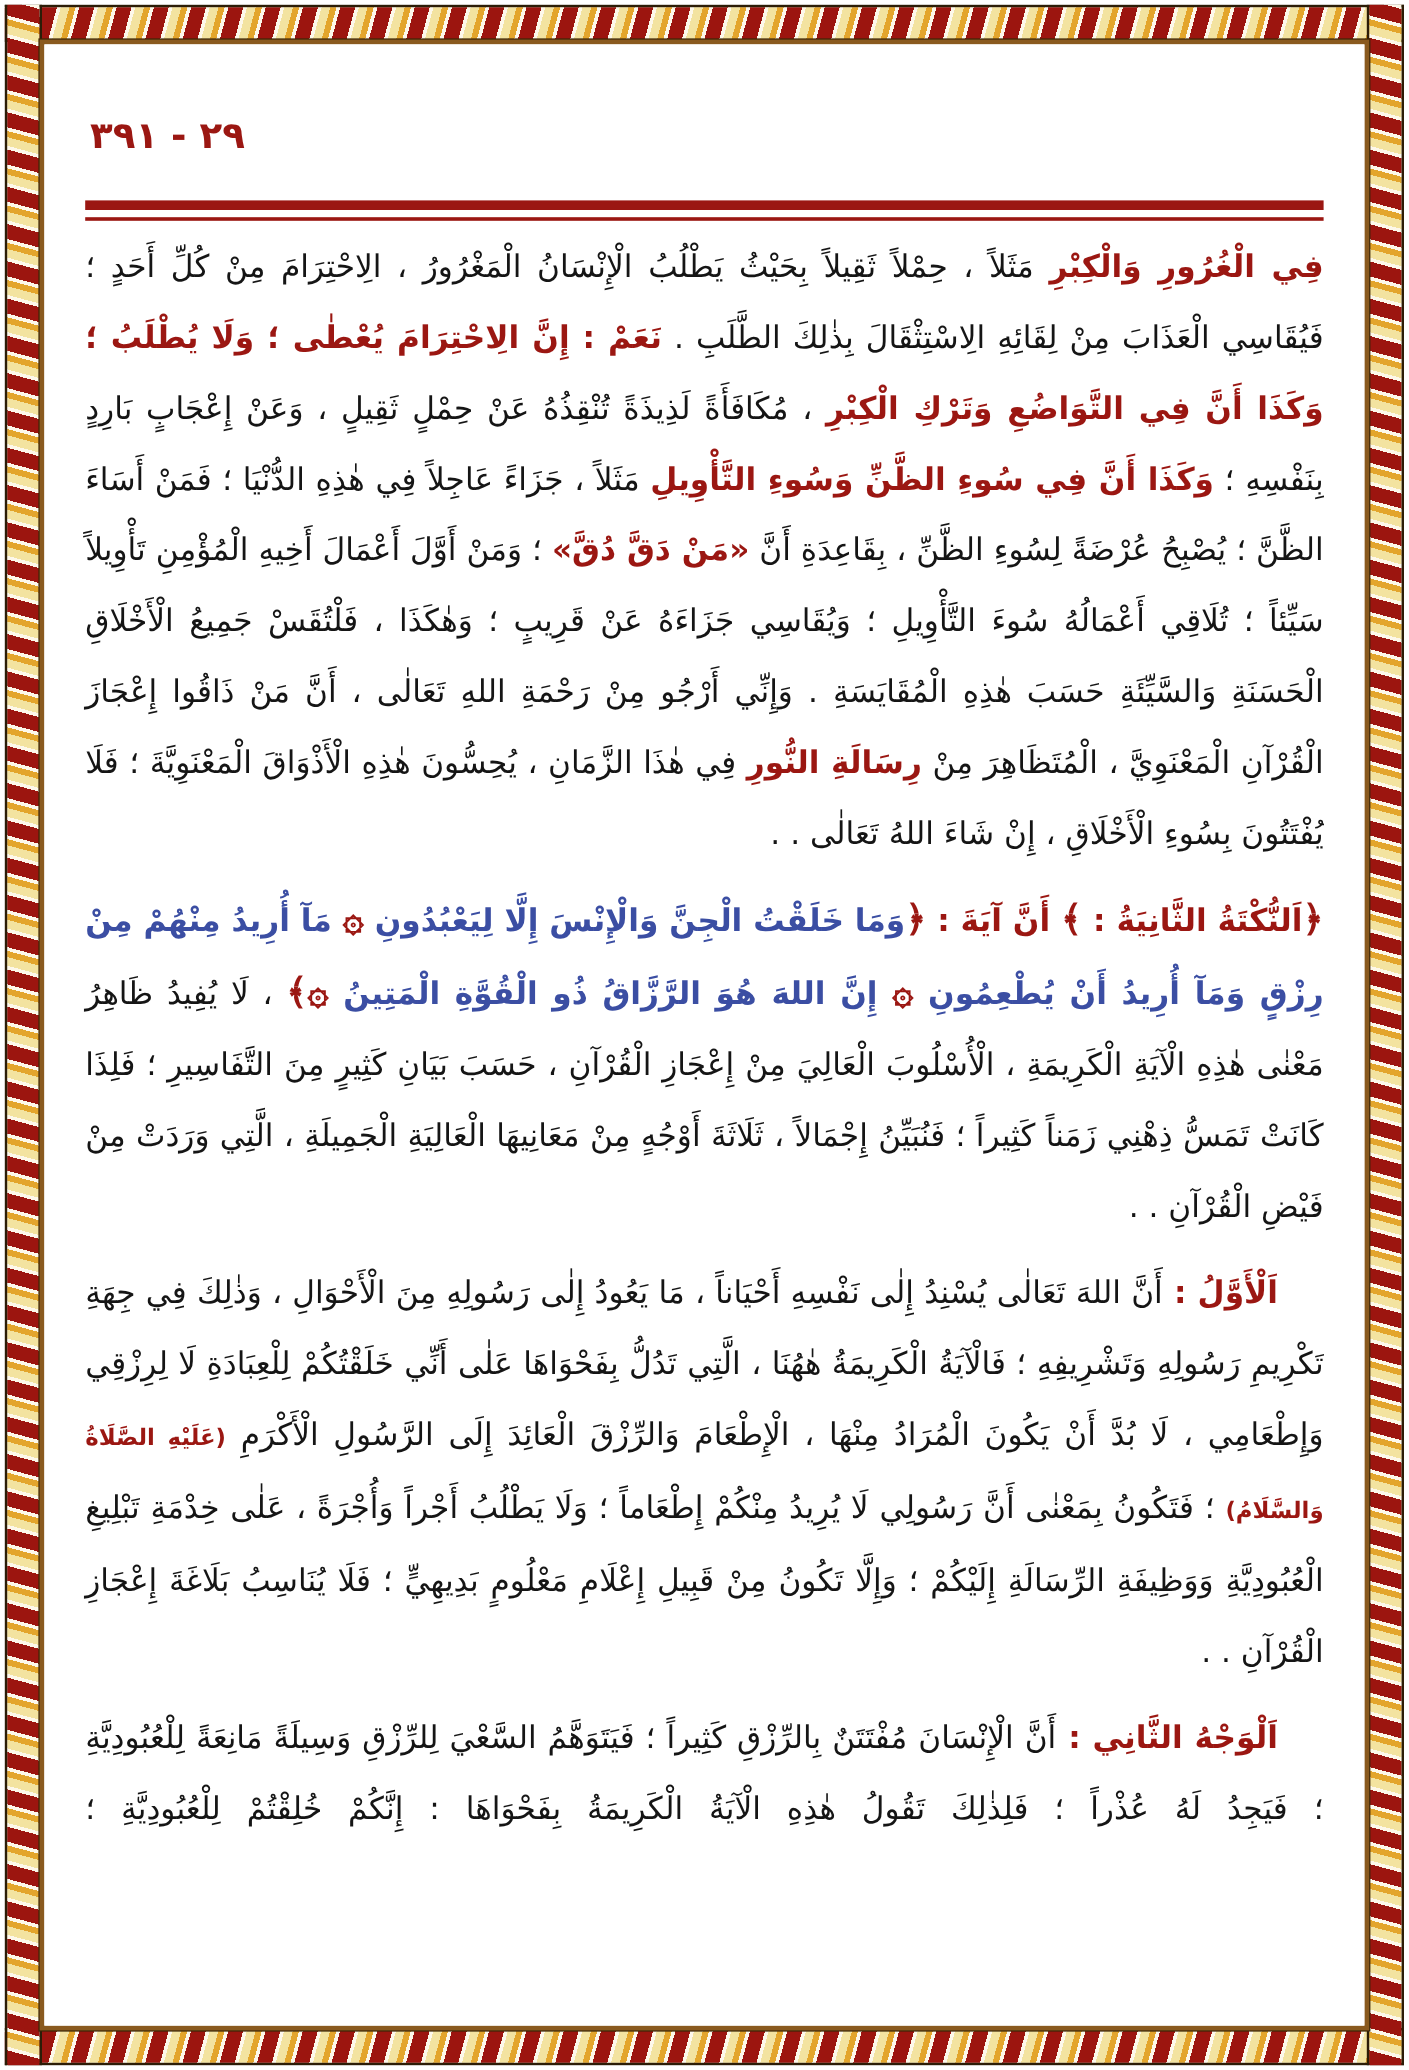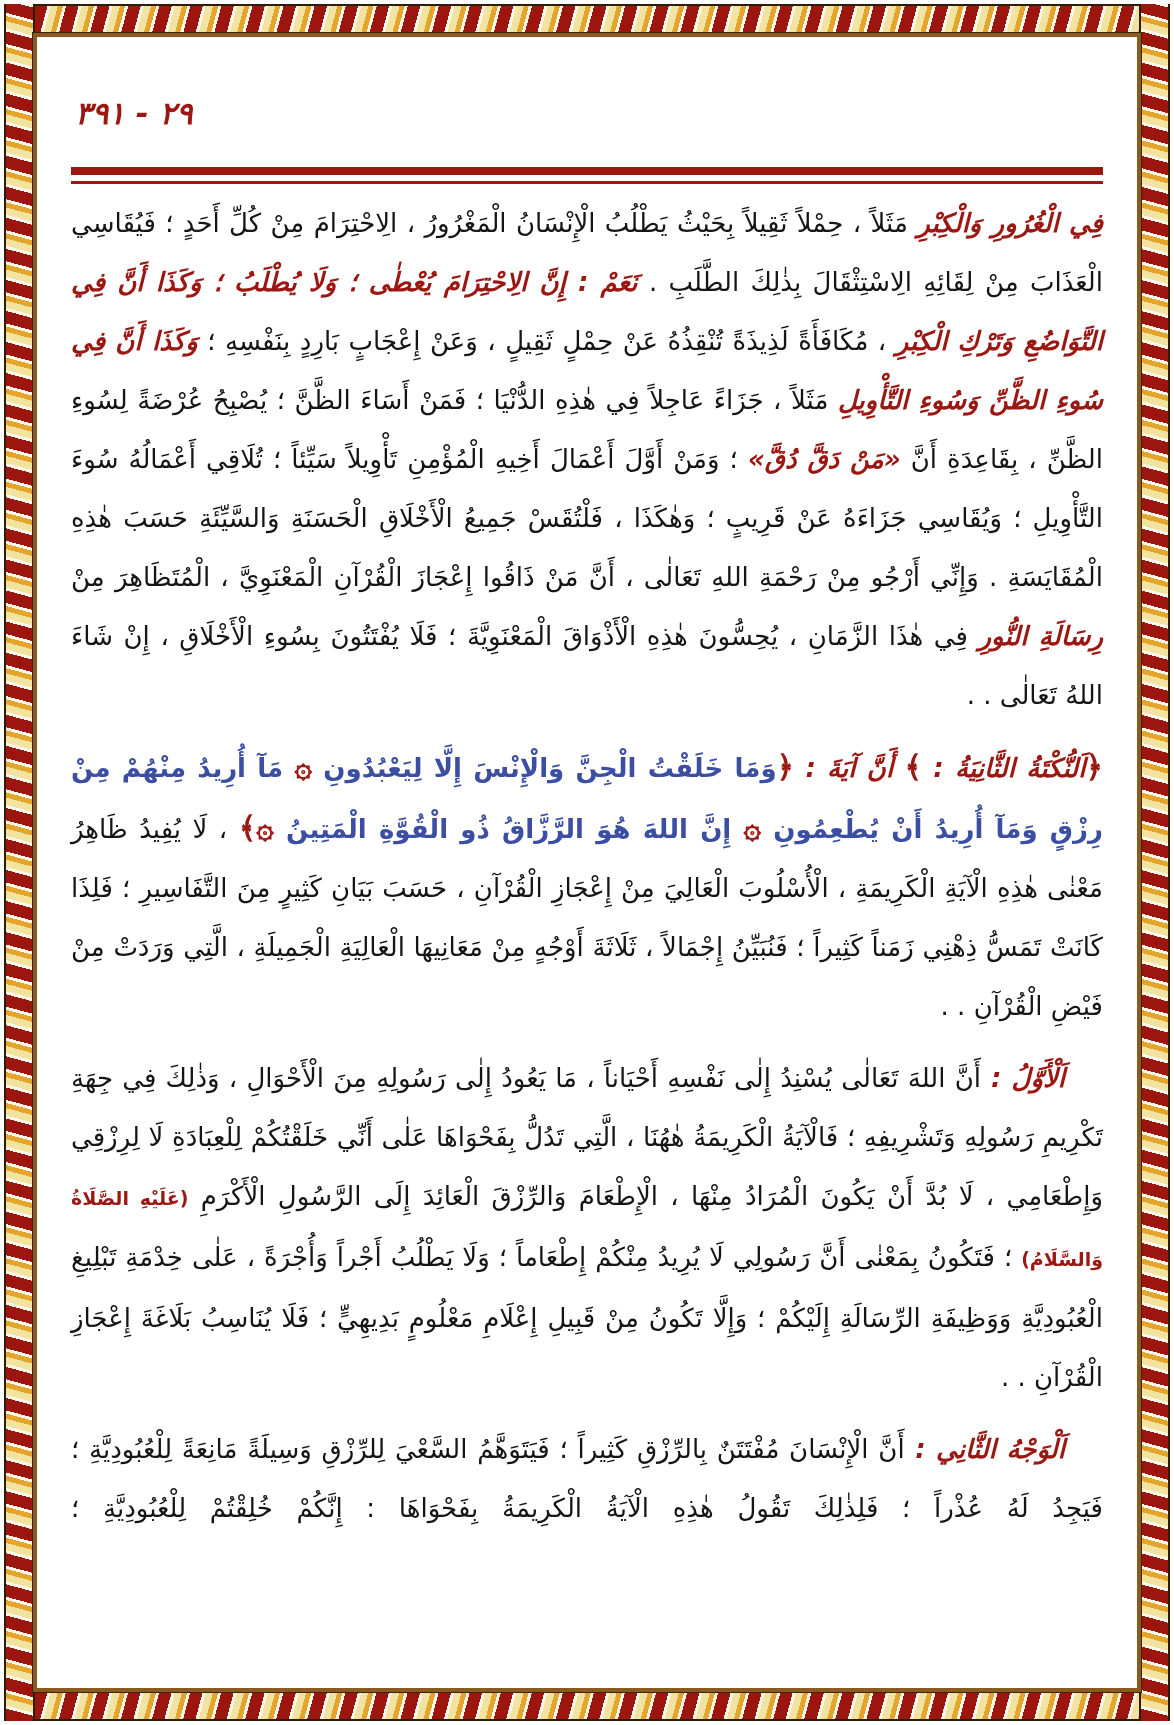--- a/index.html
+++ b/index.html
@@ -48,21 +48,21 @@
   .strip-right{right:4px;}
   .inner-frame{
     position:absolute;inset:33px;border:4px solid var(--frame-brown);
     box-shadow:0 0 0 1px #3a2508;pointer-events:none;
   }
   
   .content{
     position:absolute;inset:37px;background:var(--paper);
     padding:20px 34px 0 34px;box-sizing:border-box;
   }
-  .doc-header{position:relative;height:72px;margin-top:28px;font-style:italic;}
+  .doc-header{position:relative;height:72px;margin-top:28px;}
   .page-number{
     position:absolute;left:4px;top:10px;
     color:var(--accent-red);font-weight:bold;font-size:31px;letter-spacing:5px;
     direction:rtl;white-space:nowrap;
   }
   .doc-title{
     margin:0;text-align:center;color:var(--accent-red);
     font-size:37px;font-weight:bold;line-height:64px;
   }
   .header-rule{
@@ -73,21 +73,21 @@
   .body-text{margin-top:10px;}
   p.para{
     margin:0;color:var(--text-black);
     font-size:26px;line-height:59px;
     text-align:justify;text-justify:inter-word;
   }
   p.para-note{margin-top:12px;}
   p.para-first,p.para-second{margin-top:13px;text-indent:38px;}
   p.para-second{text-align-last:justify;}
   .seg-black{color:var(--text-black);}
-  .seg-red{color:var(--accent-red);font-weight:bold;font-style:italic;}
+  .seg-red{color:var(--accent-red);font-weight:bold;}
   .seg-blue{color:var(--verse-blue);font-weight:bold;}
   .seg-rosette{color:var(--accent-red);font-weight:bold;font-size:30px;}
   .seg-ornament{color:var(--accent-red);font-weight:bold;font-size:30px;}
   .seg-seal{color:var(--accent-red);font-weight:bold;font-size:19px;}
 </style>
 </head>
 <body>
 
 <div class="strip strip-h strip-top"></div>
 <div class="strip strip-h strip-bottom"></div>

